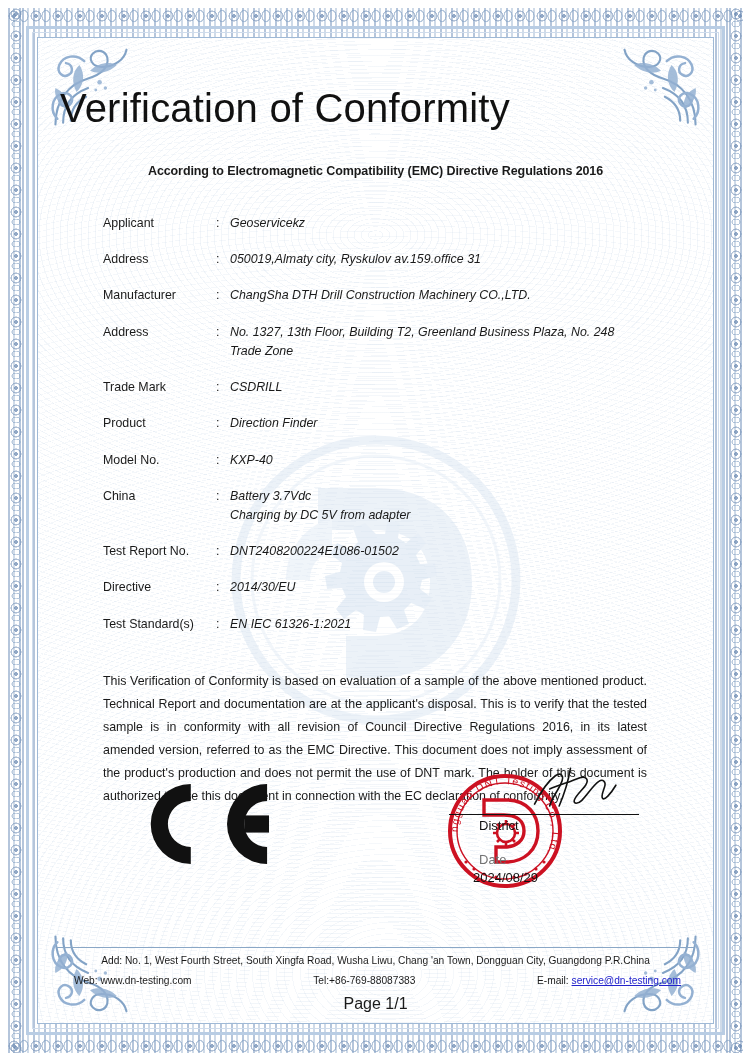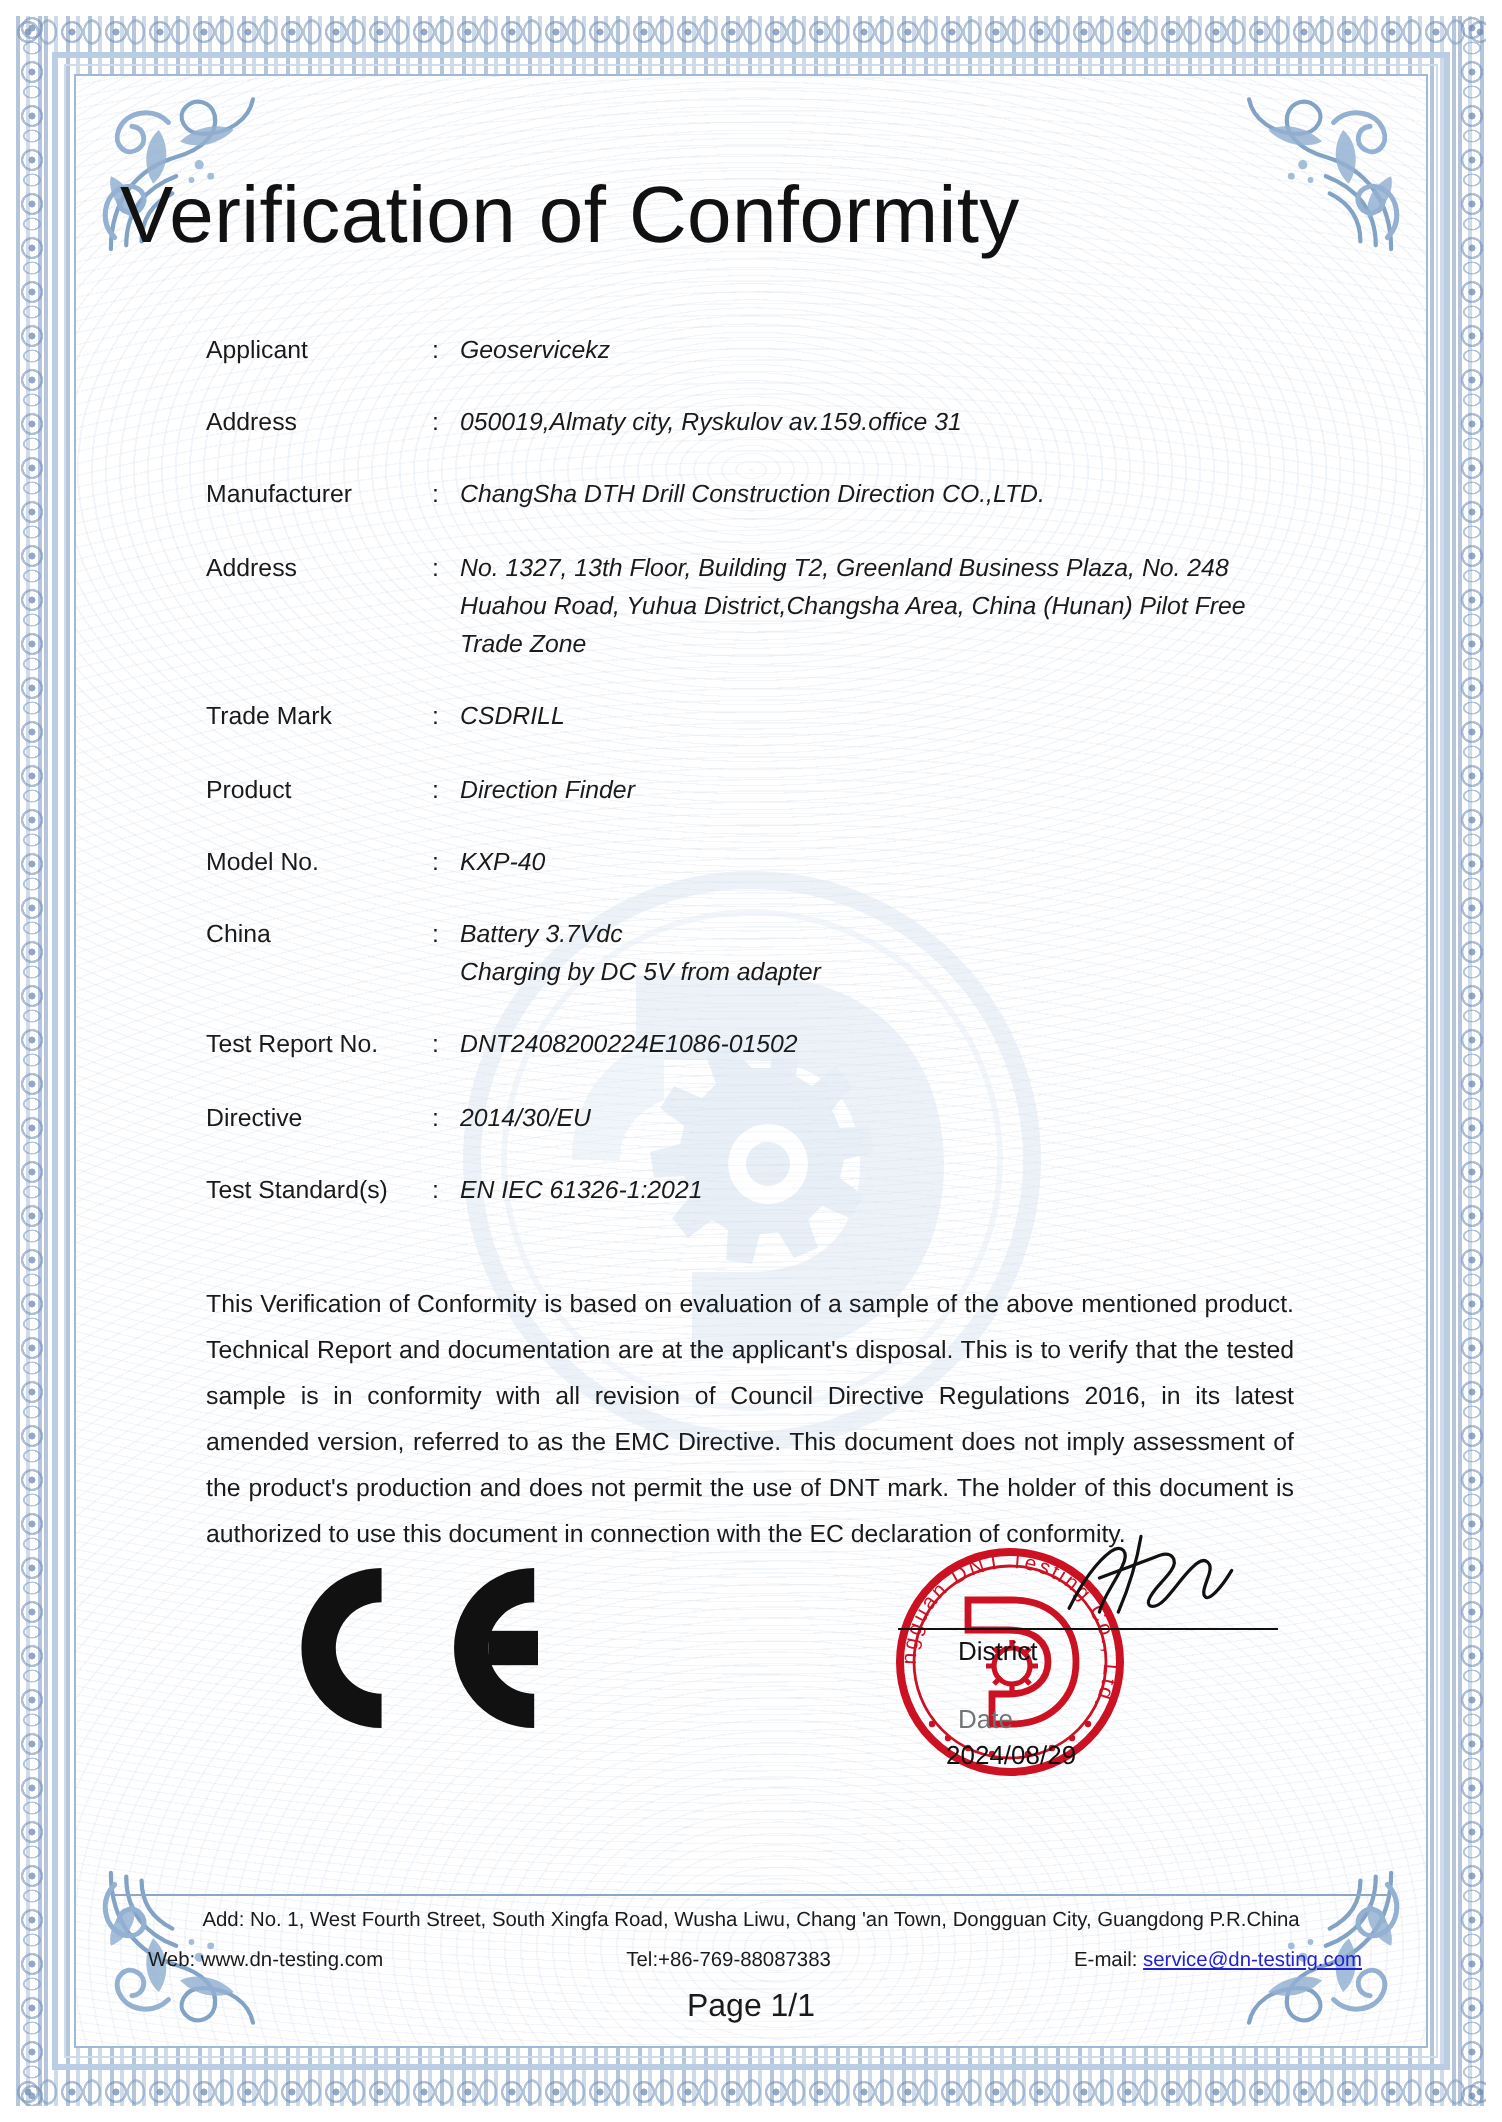--- a/index.html
+++ b/index.html
@@ -395,47 +395,47 @@
       </g>
       <circle cx="158" cy="152" r="20" fill="#ffffff"></circle>
       <circle cx="158" cy="152" r="11" fill="#d3e1f0"></circle>
       <path d="M60 150 C60 120 78 96 106 88 L106 120 C92 126 84 136 84 150 Z" fill="#e3ecf6"></path>
     </svg>
   </div>
 
   <div class="content">
 
     <h1 class="doc-title">Verification of Conformity</h1>
+    <div class="doc-subtitle">According to Electromagnetic Compatibility (EMC) Directive Regulations 2016</div>
 
     <div class="fields">
 
       <div class="field-row">
         <div class="field-label">Applicant</div>
         <div class="field-colon">:</div>
         <div class="field-value">Geoservicekz</div>
       </div>
 
       <div class="field-row">
         <div class="field-label">Address</div>
         <div class="field-colon">:</div>
         <div class="field-value">050019,Almaty city, Ryskulov av.159.office 31</div>
       </div>
 
       <div class="field-row">
         <div class="field-label">Manufacturer</div>
         <div class="field-colon">:</div>
-        <div class="field-value">ChangSha DTH Drill Construction Direction CO.,LTD.</div>
+        <div class="field-value">ChangSha DTH Drill Construction Machinery CO.,LTD.</div>
       </div>
 
       <div class="field-row">
         <div class="field-label">Address</div>
         <div class="field-colon">:</div>
         <div class="field-value">
           <span class="vline">No. 1327, 13th Floor, Building T2, Greenland Business Plaza, No. 248</span>
-          <span class="vline">Huahou Road, Yuhua District,Changsha Area, China (Hunan) Pilot Free</span>
           <span class="vline">Trade Zone</span>
         </div>
       </div>
 
       <div class="field-row">
         <div class="field-label">Trade Mark</div>
         <div class="field-colon">:</div>
         <div class="field-value">CSDRILL</div>
       </div>
 

